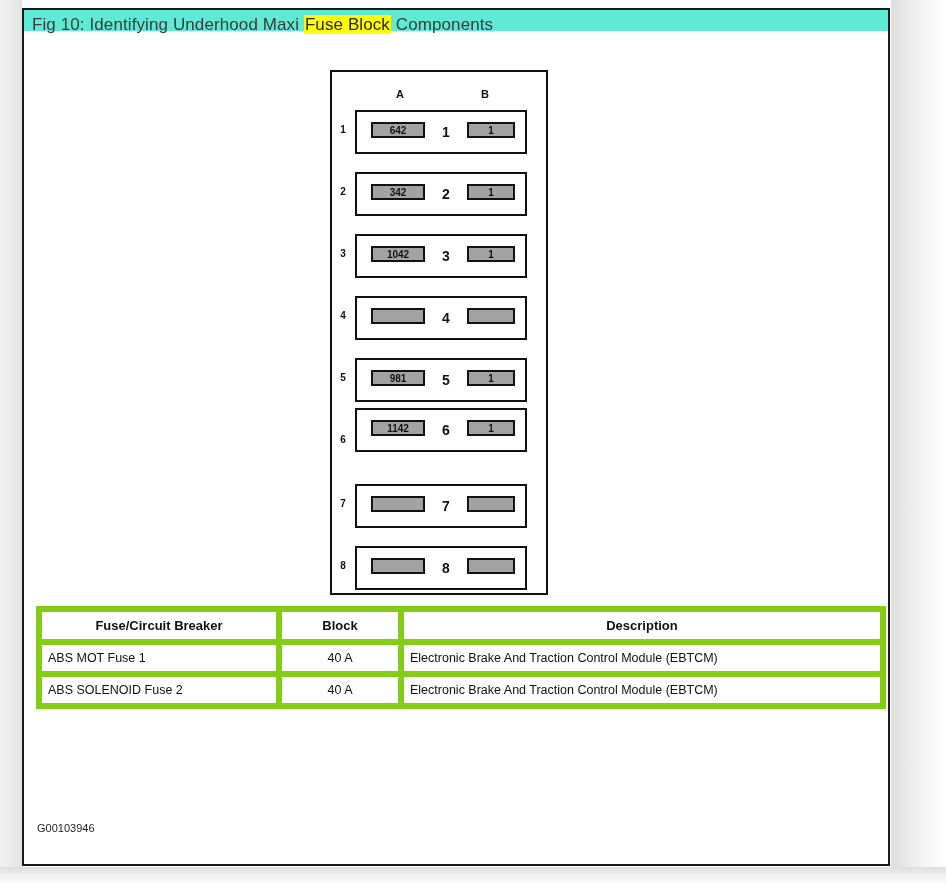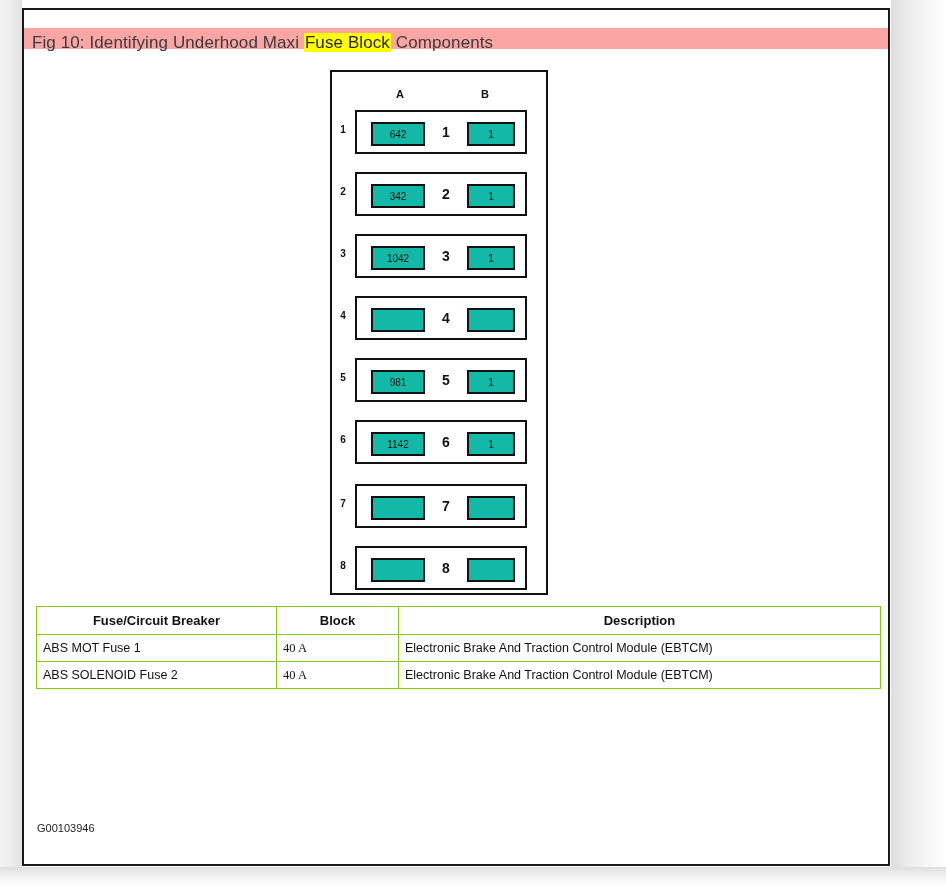--- a/index.html
+++ b/index.html
@@ -51,23 +51,22 @@
     border: 2px solid #1a1a1a;
     box-sizing: border-box;
   }
 
   
   #caption-bar {
     position: absolute;
     left: 0; top: 0;
     width: 100%;
     height: 21px;
-    background: #fca5a5;
-    box-sizing: border-box;
-    margin-top: 18px;
+    background: #5eead4;
+    box-sizing: border-box;
   }
   #caption-text {
     position: absolute;
     left: 8px;
     top: 5px;
     font-size: 17px;
     color: #3b3b3b;
     white-space: nowrap;
     letter-spacing: .1px;
   }
@@ -114,28 +113,28 @@
     text-align: center;
     font-size: 10px;
     font-weight: bold;
     color: #111;
   }
   .slot {
     position: absolute;
     top: 10px;
     border: 2px solid #111111;
     box-sizing: border-box;
-    height: 24px;
+    height: 16px;
     font-size: 10px;
-    font-weight: normal;
+    font-weight: bold;
     color: #111;
     display: flex;
     align-items: center;
     justify-content: center;
-    background: #14b8a6;
+    background: #a3a3a3;
   }
   .slot-a { left: 14px; width: 54px; }
   .slot-b { left: 110px; width: 48px; }
   .mid-number {
     position: absolute;
     left: 74px;
     top: 12px;
     width: 30px;
     text-align: center;
     font-size: 14px;
@@ -149,35 +148,35 @@
     left: 12px;
     top: 596px;
     width: 844px;
     border-collapse: collapse;
     font-size: 12.5px;
     color: #111;
     table-layout: fixed;
   }
   #fuse-table th,
   #fuse-table td {
-    border: 1px solid #84cc16;
+    border: 6px solid #84cc16;
     padding: 3px 6px;
     vertical-align: middle;
   }
   #fuse-table thead th {
     font-weight: bold;
     text-align: center;
     font-size: 13px;
     height: 21px;
   }
   #fuse-table tbody td.c-name {
     height: 20px;
   }
   #fuse-table tbody td.c-rating {
-    font-family: Liberation Serif, serif;
+    text-align: center;
   }
   #fuse-table tbody td.c-desc {
     text-align: left;
     line-height: 1.3;
   }
   col.w-name   { width: 240px; }
   col.w-rating { width: 122px; }
   col.w-desc   { width: 482px; }
 
   
@@ -246,21 +245,21 @@
       </div>
 
       <div class="row-number" style="top:300px">5</div>
       <div class="fuse-row" style="top:286px">
         <div class="slot slot-a">981</div>
         <div class="mid-number">5</div>
         <div class="slot slot-b">1</div>
       </div>
 
       <div class="row-number" style="top:362px">6</div>
-      <div class="fuse-row" style="top:348px">
+      <div class="fuse-row" style="top:336px">
         <div class="slot slot-a">1142</div>
         <div class="mid-number">6</div>
         <div class="slot slot-b">1</div>
       </div>
 
       <div class="row-number" style="top:426px">7</div>
       <div class="fuse-row" style="top:412px">
         <div class="slot slot-a"></div>
         <div class="mid-number">7</div>
         <div class="slot slot-b"></div>

